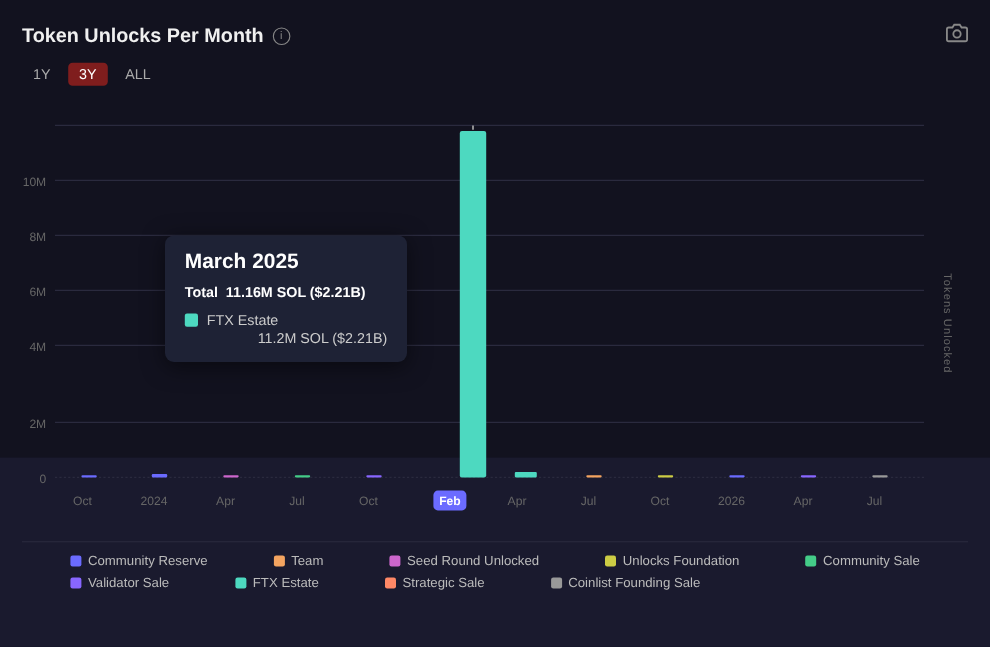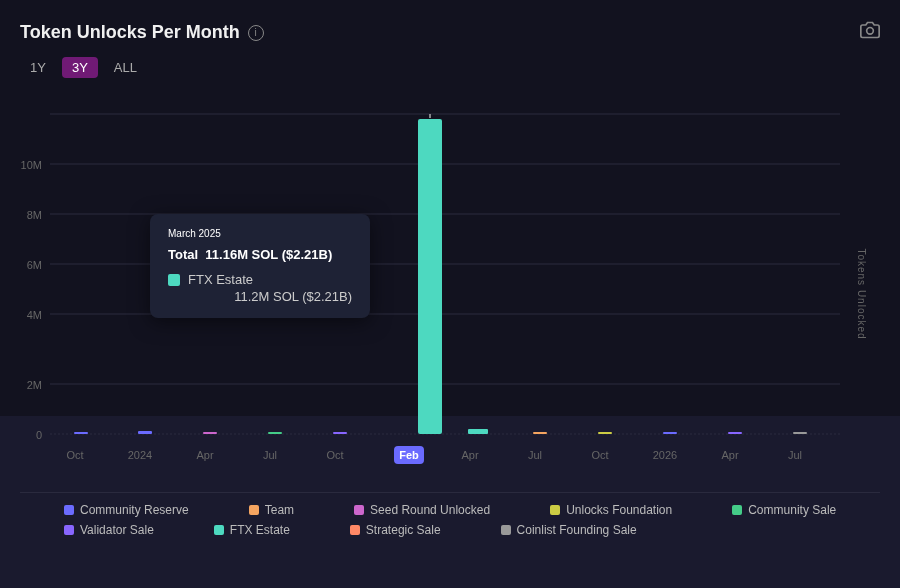--- a/index.html
+++ b/index.html
@@ -61,21 +61,21 @@
       padding: 3px 10px;
       border-radius: 4px;
       font-size: 13px;
       font-weight: 500;
       cursor: pointer;
       border: none;
       background: transparent;
       color: #aaa;
     }
     .filter-btn.active {
-      background: #701a75;
+      background: #7f1d1d;
       color: #fff;
       text-align: center;
     }
     .chart-area {
       position: relative;
       width: 100%;
       height: 390px;
     }
     .chart-svg {
       width: 100%;
@@ -86,22 +86,22 @@
       left: 130px;
       top: 120px;
       background: #1e2235;
       border-radius: 8px;
       padding: 14px 18px;
       min-width: 220px;
       box-shadow: 0 4px 20px rgba(0,0,0,0.5);
       pointer-events: none;
     }
     .tooltip-month {
-      font-size: 10px;
-      font-weight: 400;
+      font-size: 19px;
+      font-weight: 700;
       color: #fff;
       margin-bottom: 8px;
     }
     .tooltip-total {
       font-size: 13px;
       color: #fff;
       margin-bottom: 10px;
     }
     .tooltip-total span {
       font-weight: 700;

